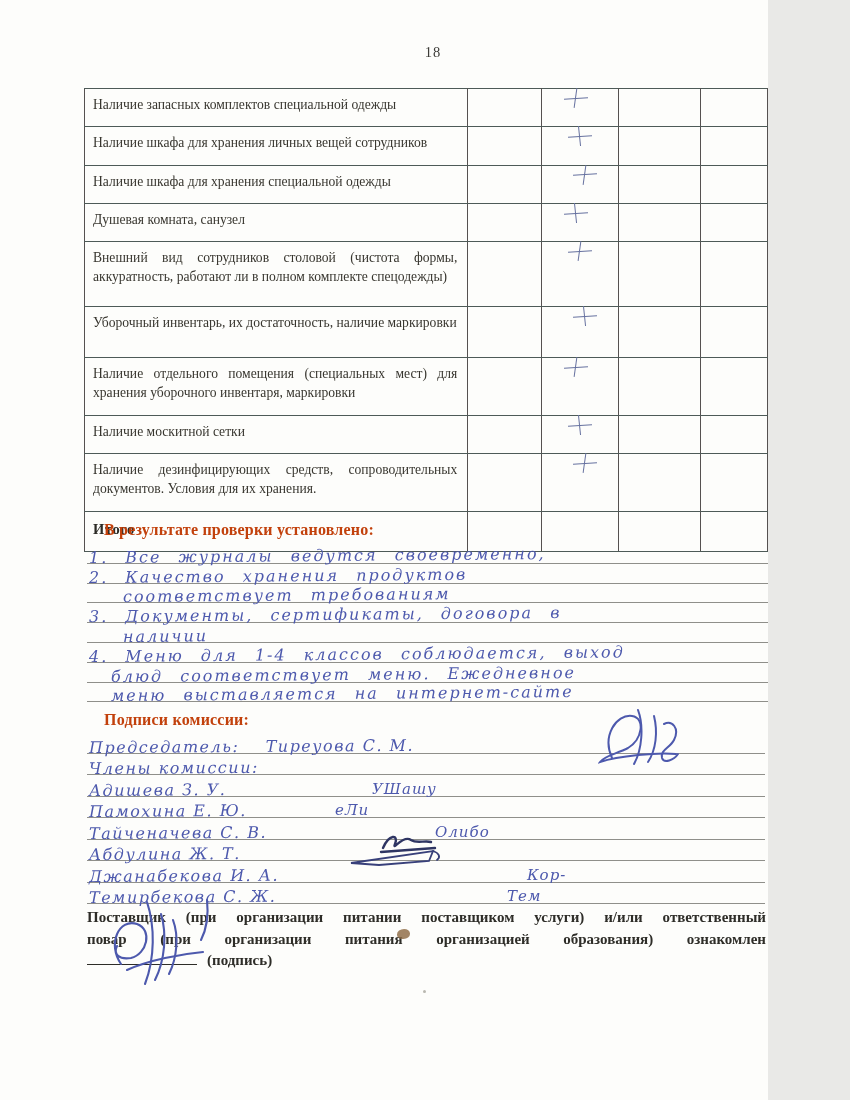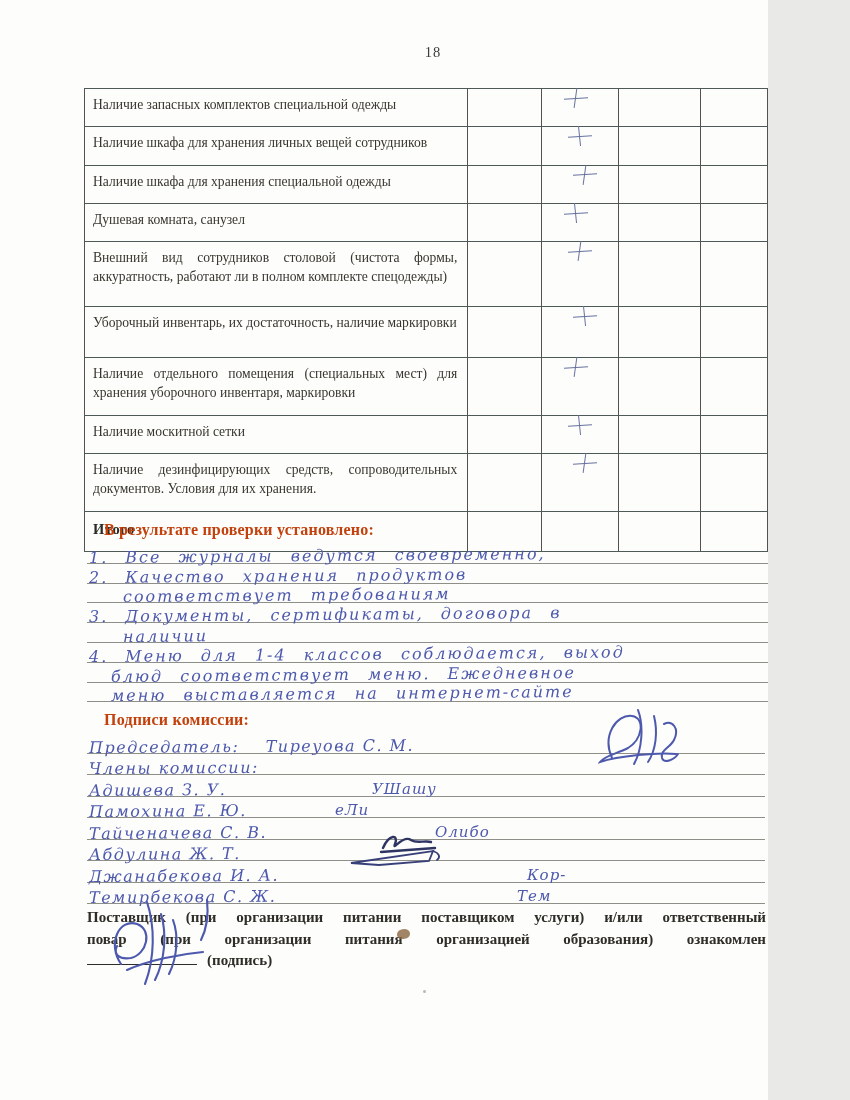--- a/index.html
+++ b/index.html
@@ -47,21 +47,21 @@
 
   .sig-rows { position:absolute; left:87px; top:732px; width:678px; }
   .sig-row { height:21.5px; border-bottom:1px solid var(--line); position:relative; }
   .sig-row .hw-name { position:absolute; bottom:-4px; left:2px; font-size:16px;
     letter-spacing:1.5px; transform:rotate(-.4deg); transform-origin:left bottom; }
   .sig-row .hw-sig { position:absolute; bottom:-2px; font-size:15px; letter-spacing:1px; }
   .sig-row:nth-child(3) .hw-sig { left:285px; }
   .sig-row:nth-child(4) .hw-sig { left:248px; }
   .sig-row:nth-child(5) .hw-sig { left:348px; }
   .sig-row:nth-child(7) .hw-sig { left:440px; }
-  .sig-row:nth-child(8) .hw-sig { left:420px;margin-left:10px; }
+  .sig-row:nth-child(8) .hw-sig { left:420px; }
 
   
   .footer { position:absolute; left:87px; top:907px; width:679px; font-weight:bold;
     font-size:15px; line-height:21.5px; color:#2e2d28; }
   .footer .just { text-align:justify; text-align-last:justify; }
   .sign-line { display:inline-block; width:110px; height:15px;
     border-bottom:1.4px solid #2e2d28; }
   .sign-caption { margin-left:10px; }
 
   

